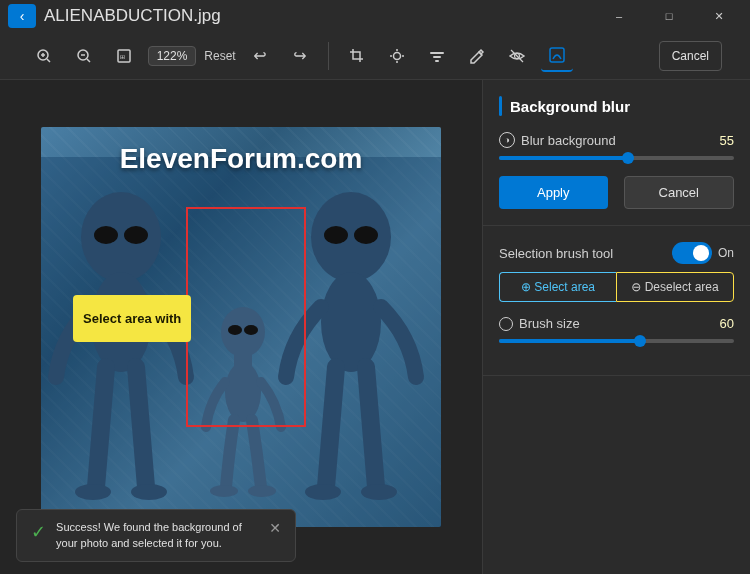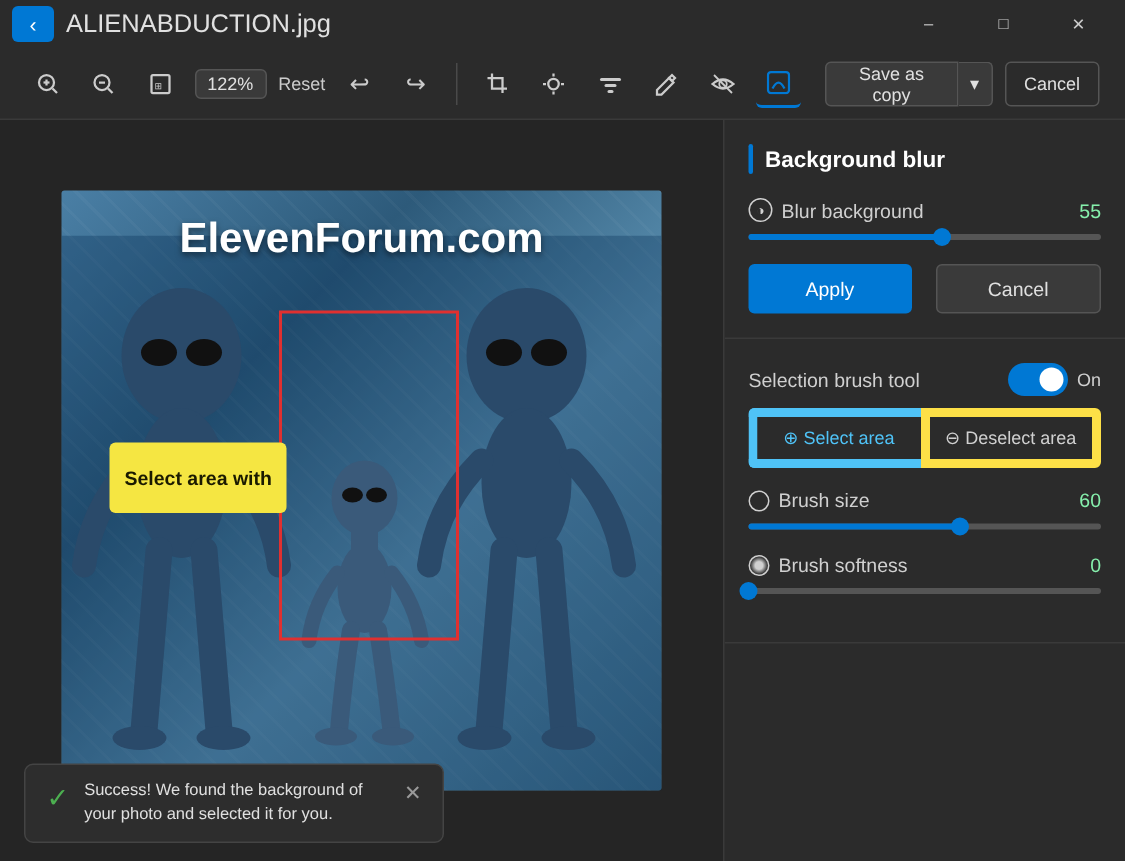--- a/index.html
+++ b/index.html
@@ -50,21 +50,21 @@
       font-size: 11px;
       color: #ccc;
     }
 
     
     .toolbar {
       height: 48px;
       background: #2b2b2b;
       display: flex;
       align-items: center;
-      padding: 0 17px;
+      padding: 0 28px;
       gap: 8px;
       border-bottom: 1px solid #3a3a3a;
     }
     .tool-btn {
       width: 32px; height: 32px;
       display: flex; align-items: center; justify-content: center;
       border-radius: 4px;
       cursor: pointer;
       color: #ccc;
       font-size: 16px;
@@ -288,21 +288,21 @@
       height: 16px;
       border: 1.5px solid #d0d0d0;
       border-radius: 50%;
       display: inline-flex;
       align-items: center;
       justify-content: center;
       font-size: 9px;
     }
     .slider-value {
       font-size: 13px;
-      color: #86efac;
+      color: #fef9c3;
     }
     .slider-track {
       width: 100%;
       height: 4px;
       background: #555;
       border-radius: 2px;
       position: relative;
     }
     .slider-fill {
       height: 100%;
@@ -390,21 +390,21 @@
     
     .area-btns {
       display: flex;
       gap: 0;
       margin-bottom: 14px;
     }
     .area-btn {
       flex: 1;
       padding: 7px 0;
       background: transparent;
-      border: 6px solid #fde047;
+      border: 1px solid #fde047;
       color: #d0d0d0;
       font-size: 12px;
       cursor: pointer;
       display: flex;
       align-items: center;
       justify-content: center;
       gap: 5px;
       text-align: center;
     }
     .area-btn:first-child {
@@ -516,26 +516,20 @@
       <line x1="2" y1="2" x2="14" y2="14" stroke="#ccc" stroke-width="1.2"></line>
     </svg>
   </div>
   <div class="tool-btn active">
     <svg width="16" height="16" viewBox="0 0 16 16" fill="none">
       <rect x="1" y="1" width="14" height="14" rx="2" stroke="#0078d4" stroke-width="1.5" fill="none"></rect>
       <path d="M4 12 Q8 4 12 12" stroke="#0078d4" stroke-width="1.5" fill="none"></path>
     </svg>
   </div>
   <div class="toolbar-spacer"></div>
-  <div style="display:flex;gap:0;">
-    <button class="save-copy-btn">Save as copy</button>
-    <button class="save-dropdown-btn">
-      <span>▾</span>
-    </button>
-  </div>
   <button class="cancel-btn-toolbar">Cancel</button>
 </div>
 
 <div class="main-content">
 
   <div class="image-area">
     <div class="image-canvas">
 
       <div class="watermark">ElevenForum.com</div>
 
@@ -672,30 +666,16 @@
           </span>
           <span class="slider-value">60</span>
         </div>
         <div class="slider-track">
           <div class="slider-fill" style="width: 60%;">
             <div class="slider-thumb"></div>
           </div>
         </div>
       </div>
 
-      <div class="slider-row">
-        <div class="slider-label-row">
-          <span class="slider-label">
-            <span class="brush-soft-icon"></span>
-            <span>Brush softness</span>
-          </span>
-          <span class="slider-value">0</span>
-        </div>
-        <div class="slider-track">
-          <div class="slider-fill" style="width: 0%;">
-            <div class="slider-thumb" style="right:-6px;"></div>
-          </div>
-        </div>
-      </div>
 
     </div>
   </div>
 </div>
 
 </body></html>

